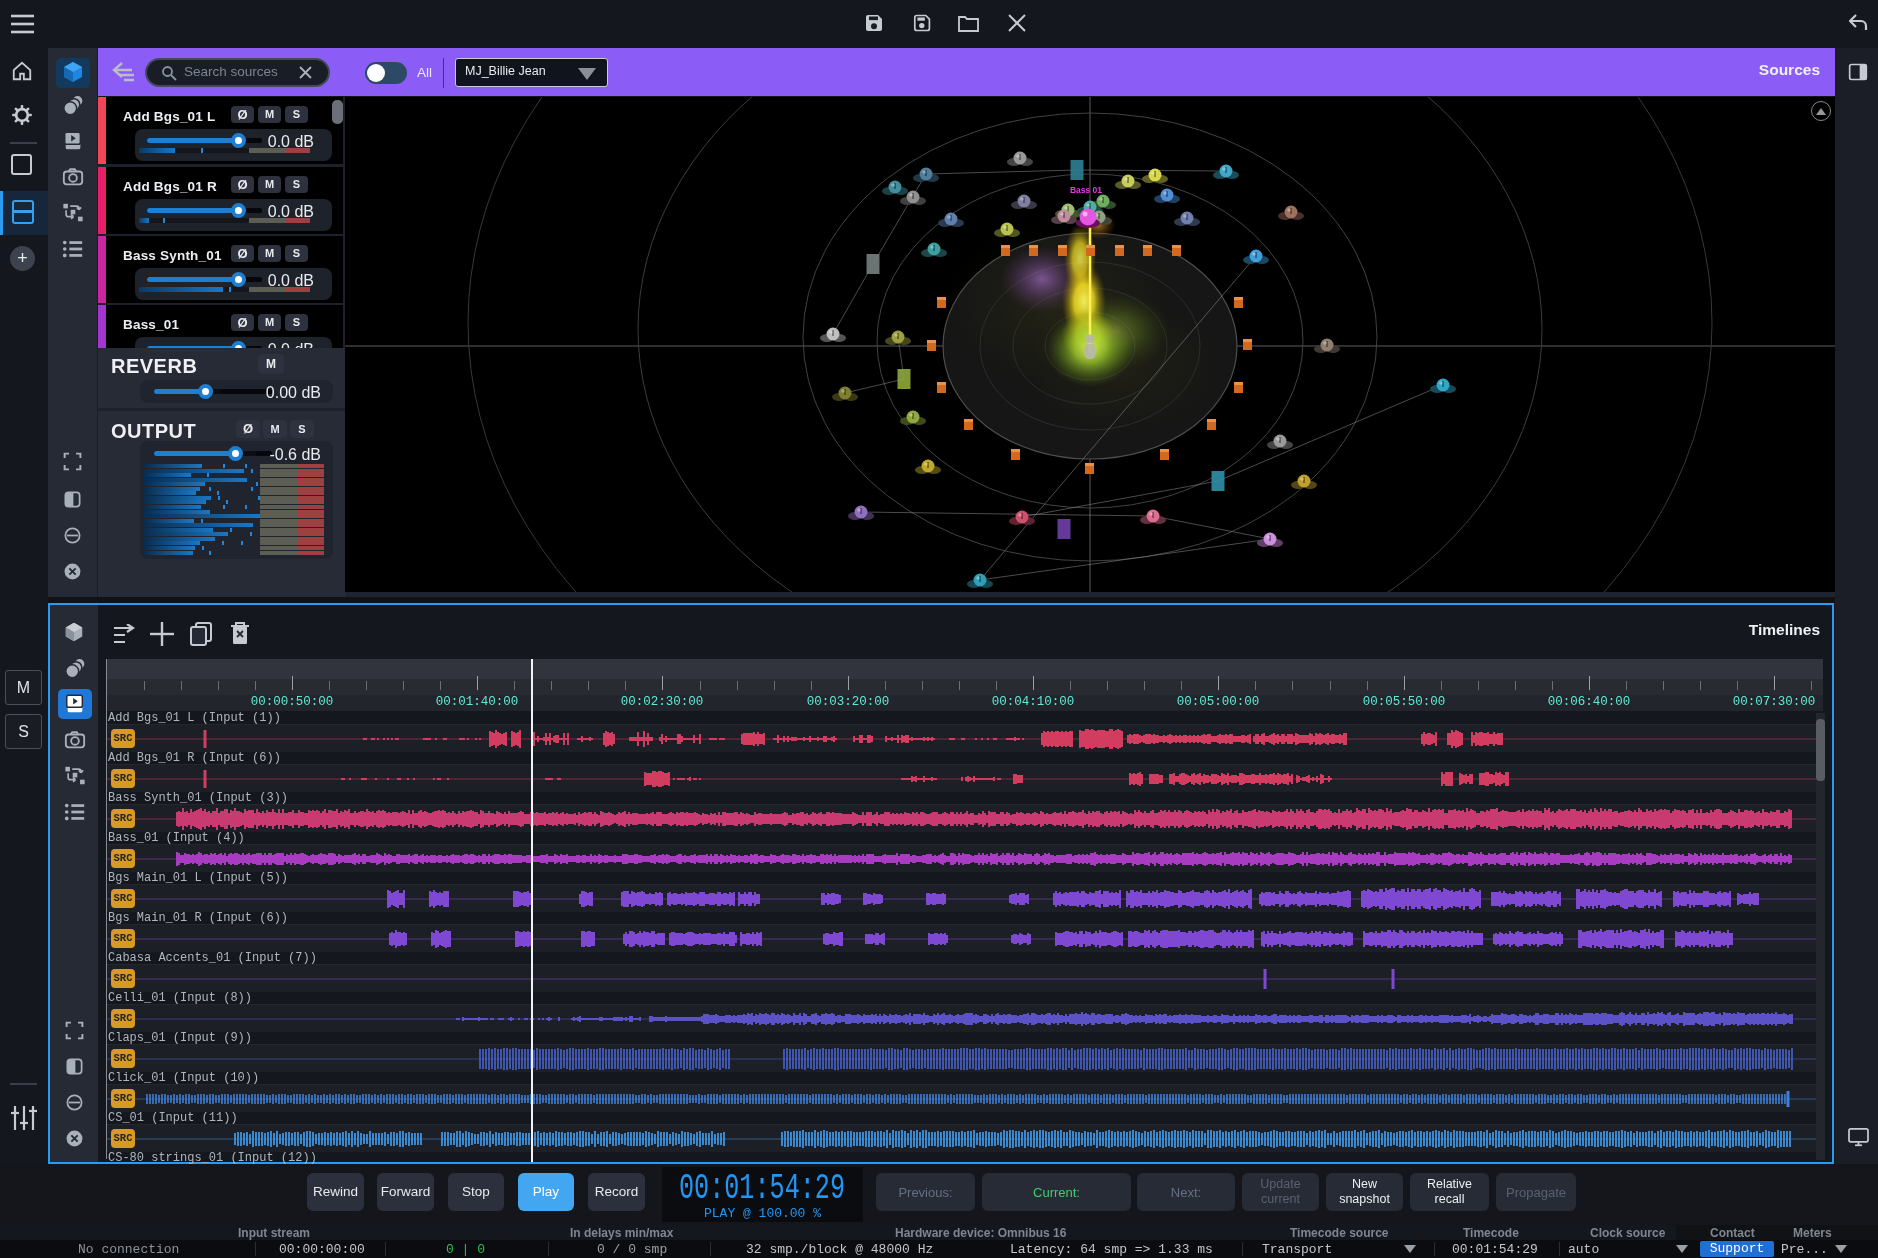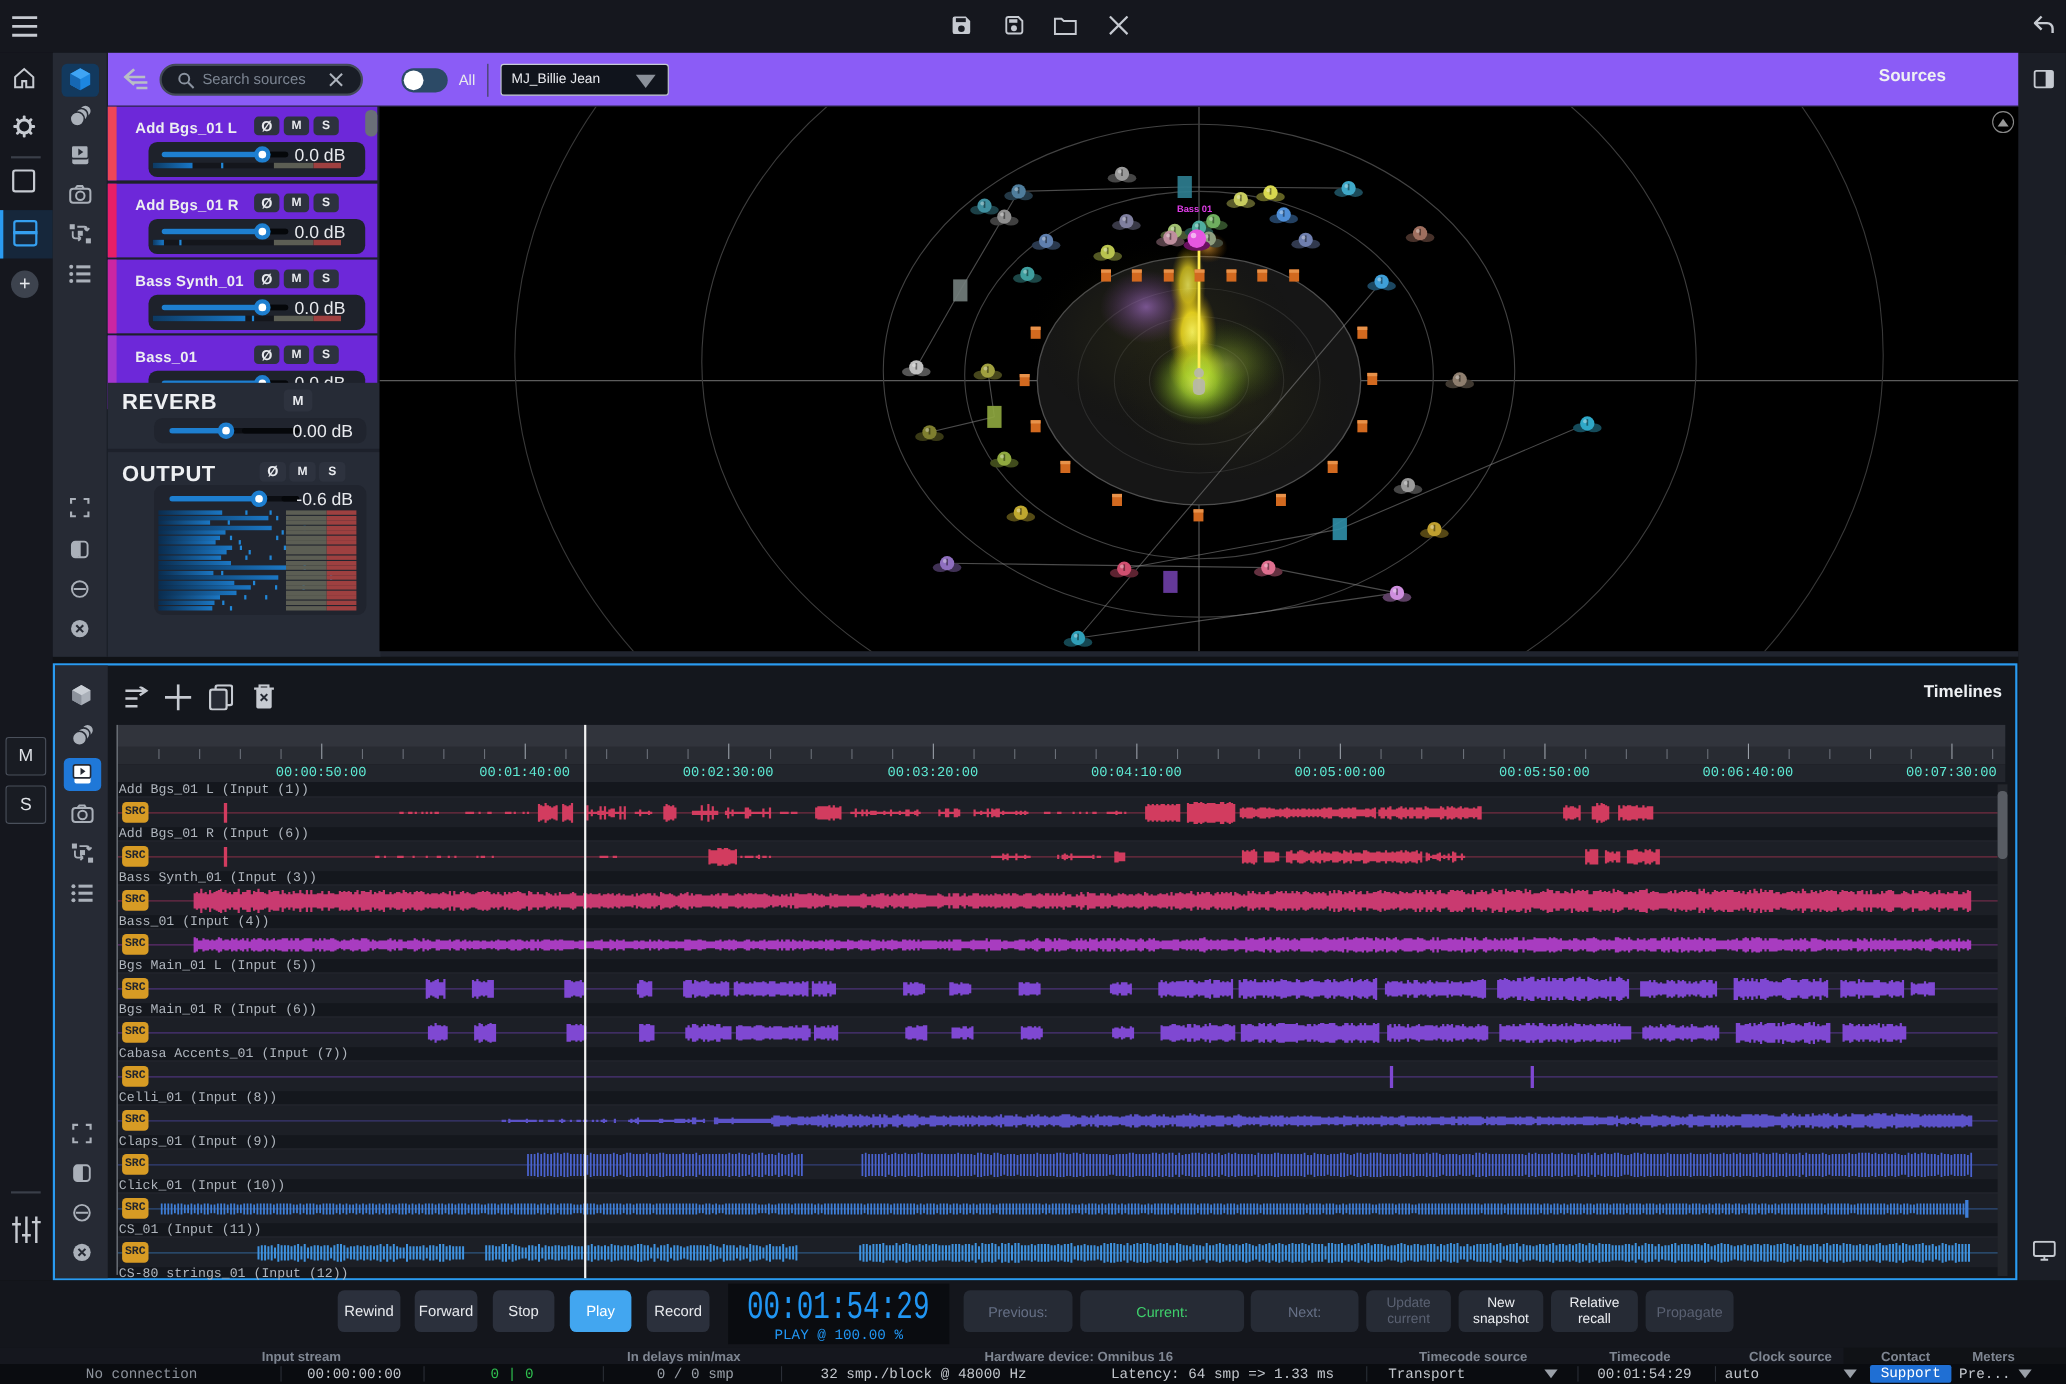--- a/index.html
+++ b/index.html
@@ -10,21 +10,21 @@
 
 #lsb { position:absolute; left:0; top:48px; width:48px; height:1116px; background:#15171e; }
 .msbox { position:absolute; left:5px; width:37px; height:35px; border:1px solid #4a505b; border-radius:3px;
   color:#dfe2e7; font-size:16px; text-align:center; line-height:33px; background:#191c23; }
 
 #sources { position:absolute; left:48px; top:48px; width:1787px; height:549px; background:#20242e; }
 #shead { position:absolute; left:50px; top:0; width:1737px; height:49px; background:#8b5cf6; border-bottom:1px solid #15171e; }
 #sstrip { position:absolute; left:0; top:0; width:50px; height:549px; background:#262a34; border-right:1px solid #1a1d25; }
 #slist { position:absolute; left:50px; top:49px; width:248px; height:500px; background:#1d212b; }
 #spatial { position:absolute; left:297px; top:49px; width:1490px; height:495px; background:#000; }
-.sitem { position:absolute; left:0; width:245px; height:67px; background:#6d28d9; }
+.sitem { position:absolute; left:0; width:245px; height:67px; background:#000000; }
 .stripe { position:absolute; left:0; top:0; width:8px; height:100%; }
 .sname { position:absolute; left:25px; top:12px; font-size:13.5px; font-weight:bold; color:#eceef1; letter-spacing:0.2px; }
 .sbtn { position:absolute; top:9px; width:23px; height:17px; background:#2d323e; border-radius:4px;
   color:#e8eaee; font-size:11px; font-weight:bold; text-align:center; line-height:17px; }
 .spanel { position:absolute; left:37px; top:32px; width:197px; height:32px; background:#1e222b; border-radius:8px; }
 .strack { position:absolute; left:12px; top:9px; width:115px; height:5px; border-radius:3px; background:#0c0e13; }
 .sfill { position:absolute; left:0; top:0; height:5px; border-radius:3px; background:#1e7fd0; }
 .sstub { position:absolute; right:0; top:0; width:18px; height:5px; background:#05070a; border-radius:3px; }
 .sknob { position:absolute; top:4px; width:15px; height:15px; border-radius:50%; background:#fff; border:4px solid #1e7fd0; }
 .sval { position:absolute; right:18px; top:4px; font-size:16px; color:#e8eaee; }
@@ -150,21 +150,21 @@
     </div>
     <div class="abs" style="left:267px;top:14px;width:42px;height:22px;border-radius:11px;background:#2c4a66">
       <div class="abs" style="left:2px;top:2px;width:18px;height:18px;border-radius:50%;background:#fff"></div>
     </div>
     <div class="abs" style="left:319px;top:17px;font-size:13.5px;color:#e8eaee">All</div>
     <div class="abs" style="left:345px;top:10px;width:1px;height:30px;background:#3a404c"></div>
     <div class="abs" style="left:357px;top:10px;width:153px;height:29px;background:#10141c;border:1.5px solid #c6ccd4;border-radius:3px">
       <div class="abs" style="left:9px;top:5px;font-size:12.5px;color:#e8eaee">MJ_Billie Jean</div>
       <div class="tri" style="left:122px;top:9px;border-left-width:9px;border-right-width:9px;border-top-width:12px;border-top-color:#8a9099"></div>
     </div>
-    <div class="abs" style="left:1610px;top:13px;width:112px;text-align:left;font-size:15.5px;font-weight:bold;color:#eef0f3">Sources</div>
+    <div class="abs" style="left:1610px;top:13px;width:112px;text-align:right;font-size:15.5px;font-weight:bold;color:#eef0f3">Sources</div>
   </div>
   <div id="sstrip">
     <div class="abs" style="left:8px;top:10px;width:34px;height:30px;background:#12395e;border-radius:5px"></div>
     <svg class="abs" style="left:13px;top:12px" width="24" height="24" viewBox="0 0 24 24">
         <path d="M12 2 L21 7 V17 L12 22 L3 17 V7 Z" fill="#1c86e0"></path>
         <path d="M12 2 L21 7 L12 12 L3 7 Z" fill="#3fa4f4"></path>
         <path d="M12 12 V22 L3 17 V7 Z" fill="#1668b4"></path>
       </svg>
     <svg class="abs" style="left:14px;top:46px" width="22" height="22" viewBox="0 0 24 24">
         <circle cx="17" cy="7.5" r="6" fill="#aab0b9" stroke="#262a34" stroke-width="1.6"></circle>

